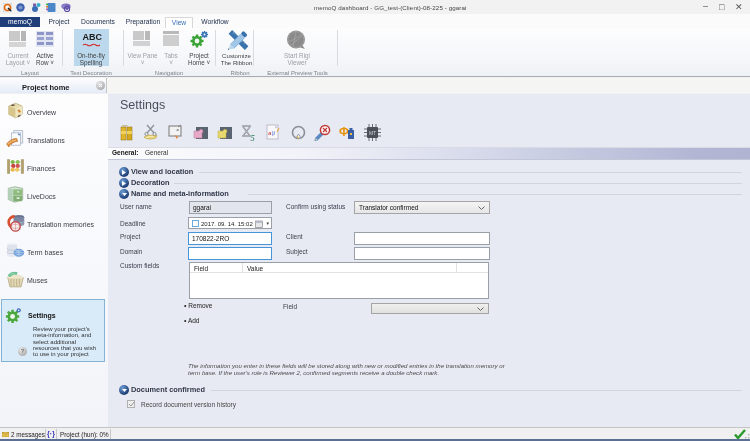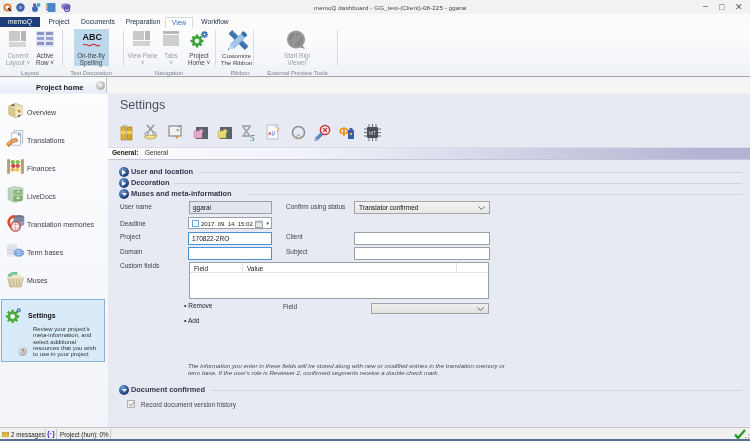--- a/index.html
+++ b/index.html
@@ -18,21 +18,21 @@
 
 #ribbon { position:absolute; left:0; top:28px; width:750px; height:49px; background:linear-gradient(#fdfdfe, #f4f6f9 70%, #eef1f5); border-bottom:1px solid #a8acb2; }
 .rsep { position:absolute; top:2px; width:1px; height:36px; background:#d8dbe0; }
 .rbtn-label { position:absolute; font-size:6.3px; color:#444; text-align:center; line-height:6.6px; white-space:nowrap; }
 .rbtn-label.dis { color:#9a9ea6; }
 .rgroup-label { position:absolute; top:41.5px; font-size:6px; color:#7e828a; text-align:center; white-space:nowrap; }
 
 #dtabbar { position:absolute; left:0; top:78px; width:750px; height:15px; background:#f5f5f3; }
 #dtabline { position:absolute; left:107px; top:92px; width:643px; height:1px; background:#aaafb8; }
 #dtab { position:absolute; left:0; top:0; width:107px; height:15px; background:linear-gradient(#fdfdfe,#e4ebf7); border-right:1px solid #c6c6c6; }
-#dtab span { position:absolute; left:22px; top:4.5px; font-size:7.5px; font-weight:bold; color:#1a1a1a; white-space:nowrap;margin-left:14px; }
+#dtab span { position:absolute; left:22px; top:4.5px; font-size:7.5px; font-weight:bold; color:#1a1a1a; white-space:nowrap; }
 #dtab .closec { position:absolute; left:96px; top:3px; width:9px; height:9px; border-radius:50%; background:radial-gradient(circle at 35% 30%, #e8e8e8, #9a9a9a); }
 
 #main { position:absolute; left:0; top:94px; width:750px; height:333px; }
 #sidebar { position:absolute; left:0; top:0; width:108px; height:333px; background:linear-gradient(#fdfdfe,#f2f4f9); }
 .sb-item { position:absolute; left:0; width:108px; height:28px; }
 .sb-item .txt { position:absolute; left:27px; top:10px; font-size:7px; color:#3c3c46; white-space:nowrap; }
 .sb-icon { position:absolute; left:6px; top:2px; width:19px; height:19px; }
 #sb-settings { position:absolute; left:1px; top:205px; width:104px; height:63px; background:#d9eaf8; border:1px solid #84b3d6; }
 #sb-settings .tt { position:absolute; left:26px; top:12px; font-size:7px; font-weight:bold; color:#111; }
 #sb-settings .desc { position:absolute; left:31px; top:26px; width:72px; font-size:6px; line-height:6.3px; color:#333; white-space:nowrap; }
@@ -380,39 +380,39 @@
         <b>General:</b>
         <span>General</span>
       </div>
 
     <div class="sec" style="top:73px">
         <div class="ball">
           <svg class="abs" style="left:2px;top:2.5px" width="6" height="5" viewBox="0 0 6 5">
             <path d="M1 0 l4 2.5 l-4 2.5z" fill="#fff"></path>
           </svg>
         </div>
-        <b>User and location</b>
+        <b>View and location</b>
       </div>
     <div class="secline" style="left:91px;top:78px;width:543px"></div>
     <div class="sec" style="top:84px">
         <div class="ball">
           <svg class="abs" style="left:2px;top:2.5px" width="6" height="5" viewBox="0 0 6 5">
             <path d="M1 0 l4 2.5 l-4 2.5z" fill="#fff"></path>
           </svg>
         </div>
         <b>Decoration</b>
       </div>
     <div class="secline" style="left:66px;top:89px;width:568px"></div>
     <div class="sec" style="top:95px">
         <div class="ball">
           <svg class="abs" style="left:2.5px;top:3px" width="5" height="5" viewBox="0 0 5 5">
             <path d="M0 1 l2.5 3 l2.5 -3z" fill="#fff"></path>
           </svg>
         </div>
-        <b>Muses and meta-information</b>
+        <b>Name and meta-information</b>
       </div>
     <div class="secline" style="left:140px;top:100px;width:494px"></div>
 
     <div class="flabel" style="left:12px;top:109px">User name</div>
     <div class="fbox gray" style="left:81px;top:107px;width:83px;height:13px">
         <span class="v">ggarai</span>
       </div>
     <div class="flabel" style="left:12px;top:126px">Deadline</div>
     <div class="fbox" style="left:80px;top:123px;width:84px;height:12px">
       <span class="abs" style="left:3px;top:2px;width:7px;height:7px;border:1px solid #6aaade;background:#fff"></span>

